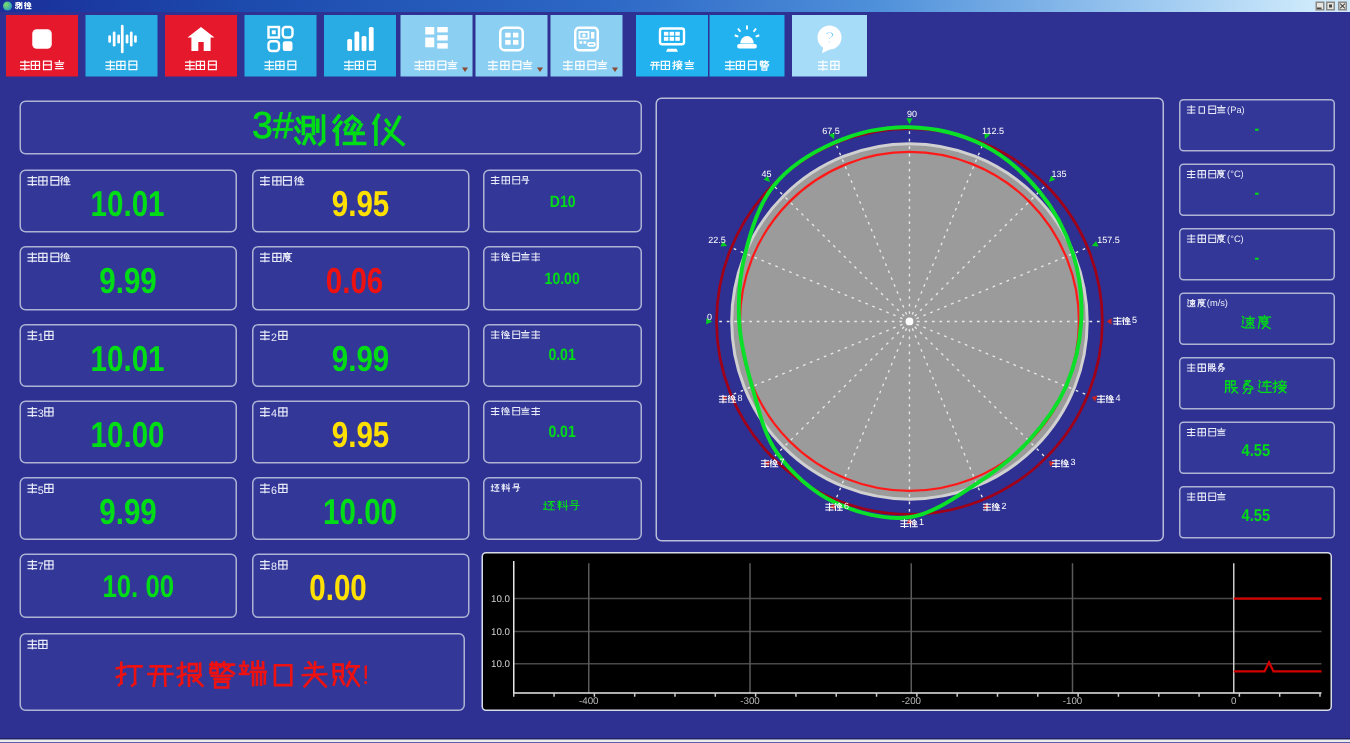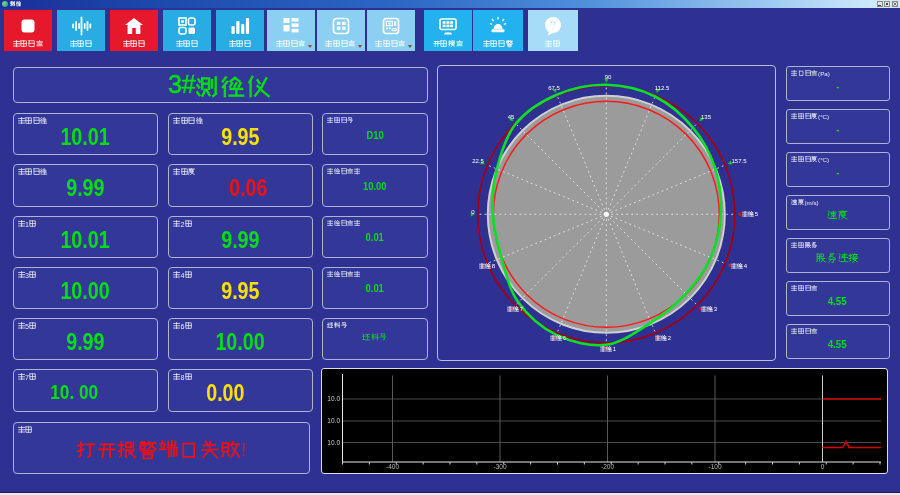--- a/index.html
+++ b/index.html
@@ -472,21 +472,21 @@
       <polyline points="12,14 90,14"></polyline>
       <polyline points="22,14 10,88"></polyline>
       <polyline points="34,26 34,42"></polyline>
       <polyline points="64,26 64,42"></polyline>
       <polyline points="28,26 72,26"></polyline>
       <polyline points="28,42 72,42"></polyline>
       <polyline points="32,54 72,54"></polyline>
       <polyline points="68,54 36,90"></polyline>
       <polyline points="40,62 88,90"></polyline>
     </svg></div>
-<div class="val" style="left:176px;top:176.3px;width:145px"><span class="num" style="font-size:24px;color:#ee1111">0.06</span></div>
+<div class="val" style="left:164px;top:176.3px;width:145px"><span class="num" style="font-size:24px;color:#ee1111">0.06</span></div>
 <div class="box" style="left:12.5px;top:215.5px;width:145px;height:42.3px"></div>
 <div class="abs lh0" style="left:17.5px;top:219.5px"><svg style="width:7.2px;height:7.2px;display:inline-block;vertical-align:top;margin-top:0px;margin-right:0.43px" viewBox="0 0 100 100" fill="none" stroke="#e8eaf8" stroke-width="11" stroke-linecap="square">
       <polyline points="10,20 90,20"></polyline>
       <polyline points="10,52 90,52"></polyline>
       <polyline points="10,84 90,84"></polyline>
       <polyline points="50,8 50,94"></polyline>
     </svg><span style="font-size:7.2px;line-height:7.2px;color:#e8eaf8;display:inline-block;vertical-align:top;position:relative;top:1px">1</span><svg style="width:7.2px;height:7.2px;display:inline-block;vertical-align:top;margin-top:0px;margin-right:0.43px" viewBox="0 0 100 100" fill="none" stroke="#e8eaf8" stroke-width="11" stroke-linecap="square">
       <polyline points="12,12 88,12 88,88 12,88 12,12"></polyline>
       <polyline points="12,50 88,50"></polyline>
       <polyline points="50,12 50,88"></polyline>
@@ -556,21 +556,21 @@
 <div class="abs lh0" style="left:17.5px;top:373.3px"><svg style="width:7.2px;height:7.2px;display:inline-block;vertical-align:top;margin-top:0px;margin-right:0.43px" viewBox="0 0 100 100" fill="none" stroke="#e8eaf8" stroke-width="11" stroke-linecap="square">
       <polyline points="10,20 90,20"></polyline>
       <polyline points="10,52 90,52"></polyline>
       <polyline points="10,84 90,84"></polyline>
       <polyline points="50,8 50,94"></polyline>
     </svg><span style="font-size:7.2px;line-height:7.2px;color:#e8eaf8;display:inline-block;vertical-align:top;position:relative;top:1px">7</span><svg style="width:7.2px;height:7.2px;display:inline-block;vertical-align:top;margin-top:0px;margin-right:0.43px" viewBox="0 0 100 100" fill="none" stroke="#e8eaf8" stroke-width="11" stroke-linecap="square">
       <polyline points="12,12 88,12 88,88 12,88 12,12"></polyline>
       <polyline points="12,50 88,50"></polyline>
       <polyline points="50,12 50,88"></polyline>
     </svg></div>
-<div class="val" style="left:2px;top:381.3px;width:145px"><span class="num" style="font-size:21px;color:#00dd16">10. 00</span></div>
+<div class="val" style="left:20px;top:381.3px;width:145px"><span class="num" style="font-size:21px;color:#00dd16">10. 00</span></div>
 <div class="box" style="left:168px;top:369.3px;width:145px;height:42.3px"></div>
 <div class="abs lh0" style="left:173px;top:373.3px"><svg style="width:7.2px;height:7.2px;display:inline-block;vertical-align:top;margin-top:0px;margin-right:0.43px" viewBox="0 0 100 100" fill="none" stroke="#e8eaf8" stroke-width="11" stroke-linecap="square">
       <polyline points="10,20 90,20"></polyline>
       <polyline points="10,52 90,52"></polyline>
       <polyline points="10,84 90,84"></polyline>
       <polyline points="50,8 50,94"></polyline>
     </svg><span style="font-size:7.2px;line-height:7.2px;color:#e8eaf8;display:inline-block;vertical-align:top;position:relative;top:1px">8</span><svg style="width:7.2px;height:7.2px;display:inline-block;vertical-align:top;margin-top:0px;margin-right:0.43px" viewBox="0 0 100 100" fill="none" stroke="#e8eaf8" stroke-width="11" stroke-linecap="square">
       <polyline points="12,12 88,12 88,88 12,88 12,12"></polyline>
       <polyline points="12,50 88,50"></polyline>
       <polyline points="50,12 50,88"></polyline>

